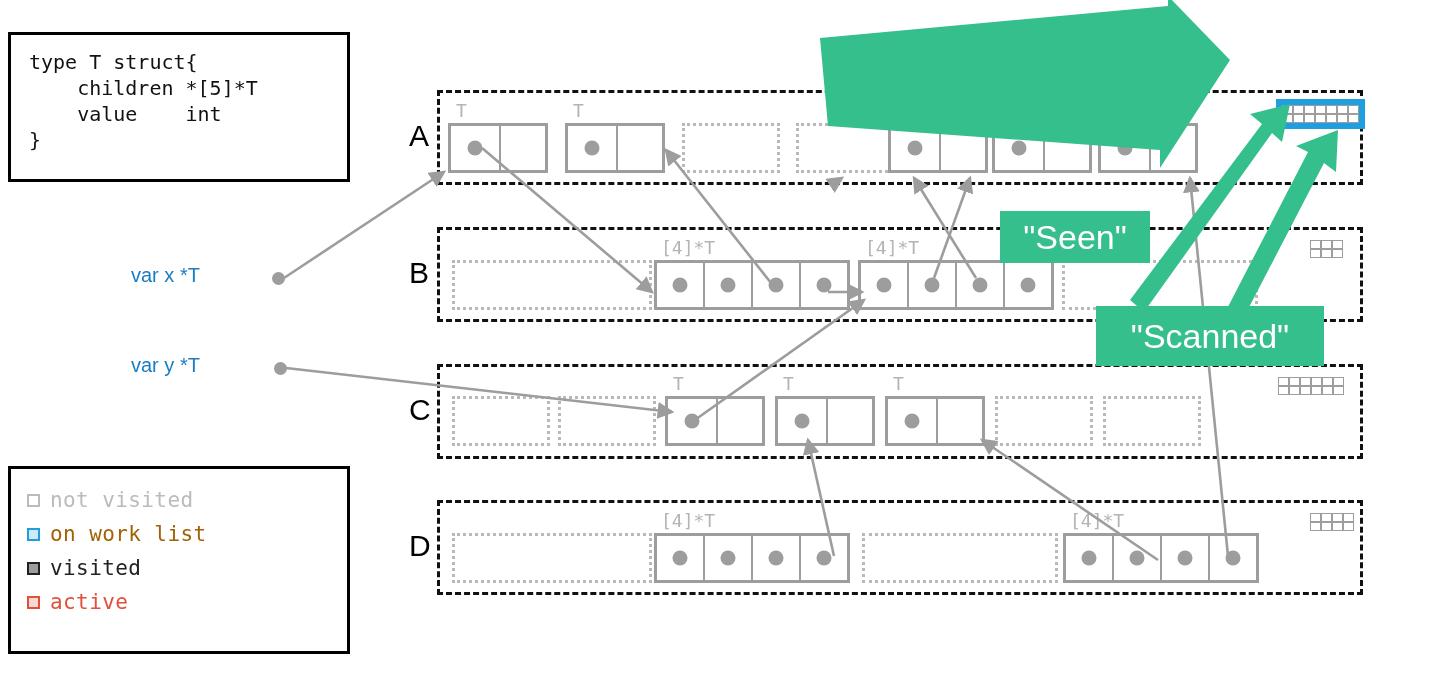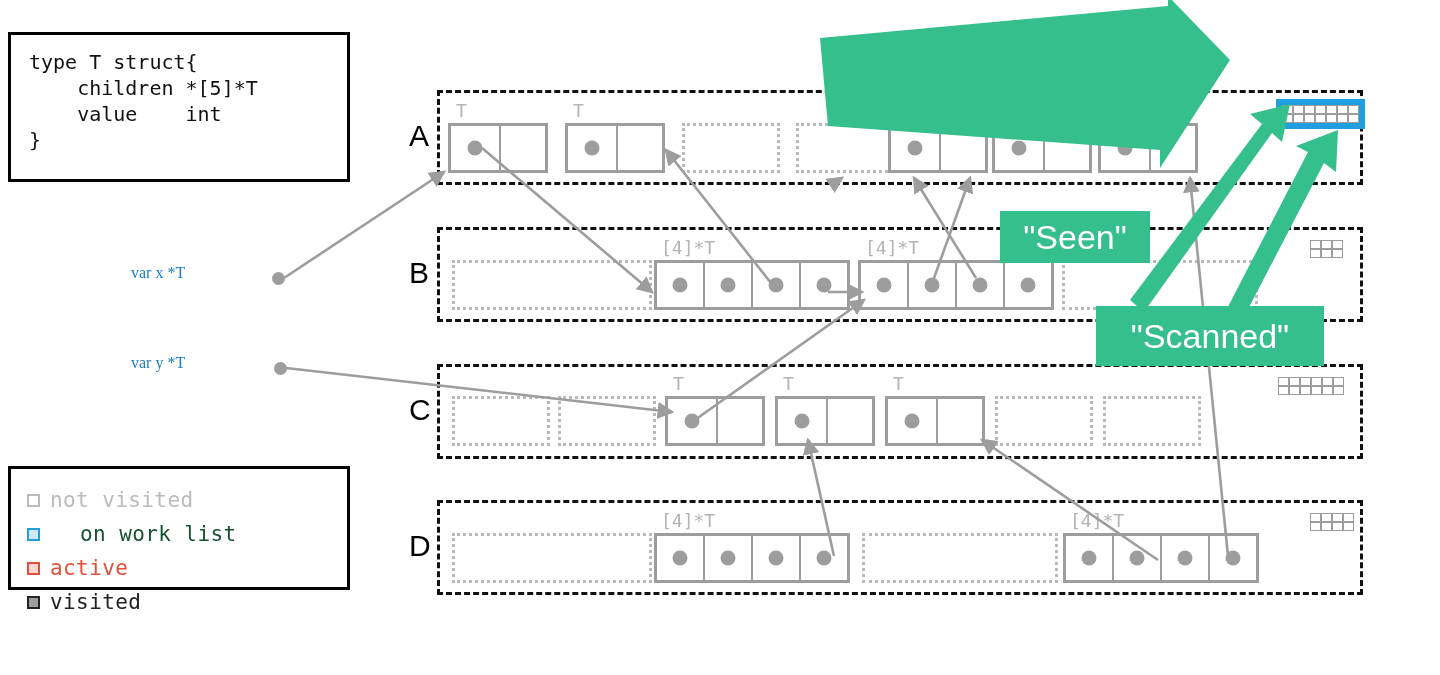--- a/index.html
+++ b/index.html
@@ -18,38 +18,38 @@
     border:3px solid #000;background:#fff;box-sizing:border-box;
   }
   .code-box pre{
     margin:0;padding:14px 0 0 18px;
     font-family:"DejaVu Sans Mono","Liberation Mono",monospace;
     font-size:20px;line-height:26px;color:#111;white-space:pre;
   }
 
   
   .legend-box{
-    position:absolute;left:8px;top:466px;width:342px;height:124px;
+    position:absolute;left:8px;top:466px;width:342px;height:188px;
     border:3px solid #000;background:#fff;box-sizing:border-box;
     padding:14px 0 0 16px;
   }
   .legend-row{display:flex;align-items:center;height:34px;}
   .legend-swatch{
     width:13px;height:13px;box-sizing:border-box;border:2px solid #bbb;margin-right:10px;flex:none;
   }
   .legend-label{
     font-family:"DejaVu Sans Mono","Liberation Mono",monospace;
     font-size:21px;line-height:21px;color:#bbb;letter-spacing:.4px;
   }
 
   
   .var-label{
     position:absolute;
-    font-family:Liberation Serif, serif;
-    font-size:16px;color:#1a7dc4;white-space:nowrap;
+    font-family:Liberation Sans, sans-serif;
+    font-size:20px;color:#1a7dc4;white-space:nowrap;
   }
   .var-dot{position:absolute;width:13px;height:13px;border-radius:50%;background:#9d9d9d;}
 
   
   .row-letter{
     position:absolute;font-size:30px;color:#000;font-family:"Liberation Sans",sans-serif;
   }
 
   
   .heap-row{
@@ -161,29 +161,29 @@
 }</pre>
   </div>
 
   <div class="legend-box">
     <div class="legend-row">
       <span class="legend-swatch" id="sw0" style="border-color: rgb(187, 187, 187); background: rgb(255, 255, 255);"></span>
       <span class="legend-label" id="lb0" style="color: rgb(187, 187, 187);">not visited</span>
     </div>
     <div class="legend-row">
       <span class="legend-swatch" id="sw1" style="border-color: rgb(31, 159, 224); background: rgb(207, 233, 247);"></span>
-      <span class="legend-label" id="lb1" style="color: #14532d; margin-left: 30px;">on work list</span>
+      <span class="legend-label" id="lb1" style="color: #a16207;">on work list</span>
+    </div>
+    <div class="legend-row">
+      <span class="legend-swatch" id="sw3" style="border-color: rgb(34, 34, 34); background: rgb(157, 157, 157);"></span>
+      <span class="legend-label" id="lb3" style="color: rgb(34, 34, 34);">visited</span>
     </div>
     <div class="legend-row">
       <span class="legend-swatch" id="sw2" style="border-color: rgb(224, 80, 58); background: rgb(247, 216, 210);"></span>
       <span class="legend-label" id="lb2" style="color: rgb(224, 80, 58);">active</span>
-    </div>
-    <div class="legend-row">
-      <span class="legend-swatch" id="sw3" style="border-color: rgb(34, 34, 34); background: rgb(157, 157, 157);"></span>
-      <span class="legend-label" id="lb3" style="color: rgb(34, 34, 34);">visited</span>
     </div>
   </div>
 
   <div class="var-label" style="left:131px;top:264px;">var x *T</div>
   <div class="var-dot" style="left:272px;top:272px;"></div>
   <div class="var-label" style="left:131px;top:354px;">var y *T</div>
   <div class="var-dot" style="left:274px;top:362px;"></div>
 
   <div class="row-letter" style="left:409px;top:119px;">A</div>
   <div class="row-letter" style="left:409px;top:256px;">B</div>

